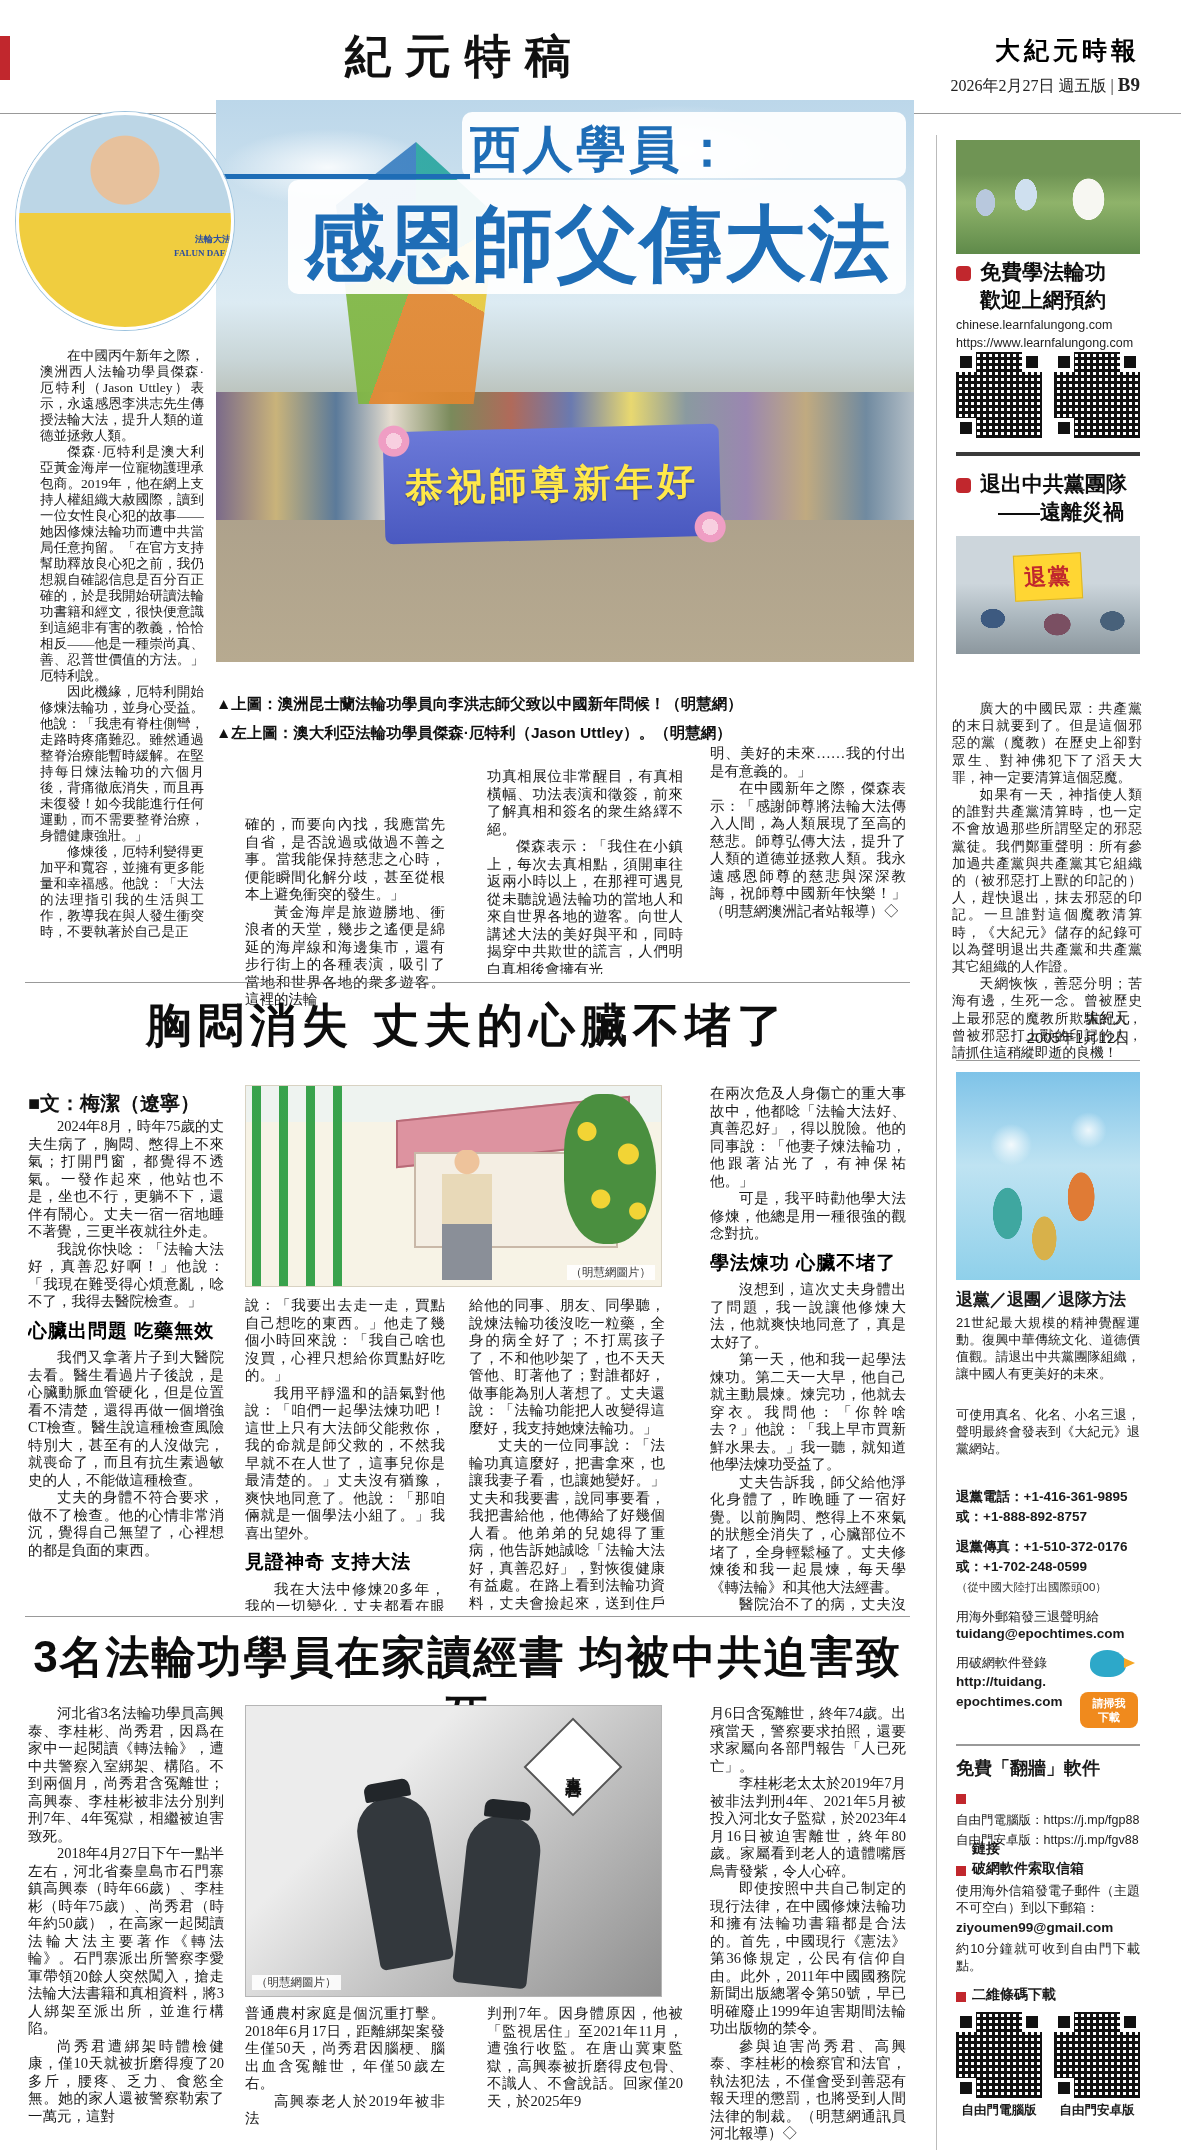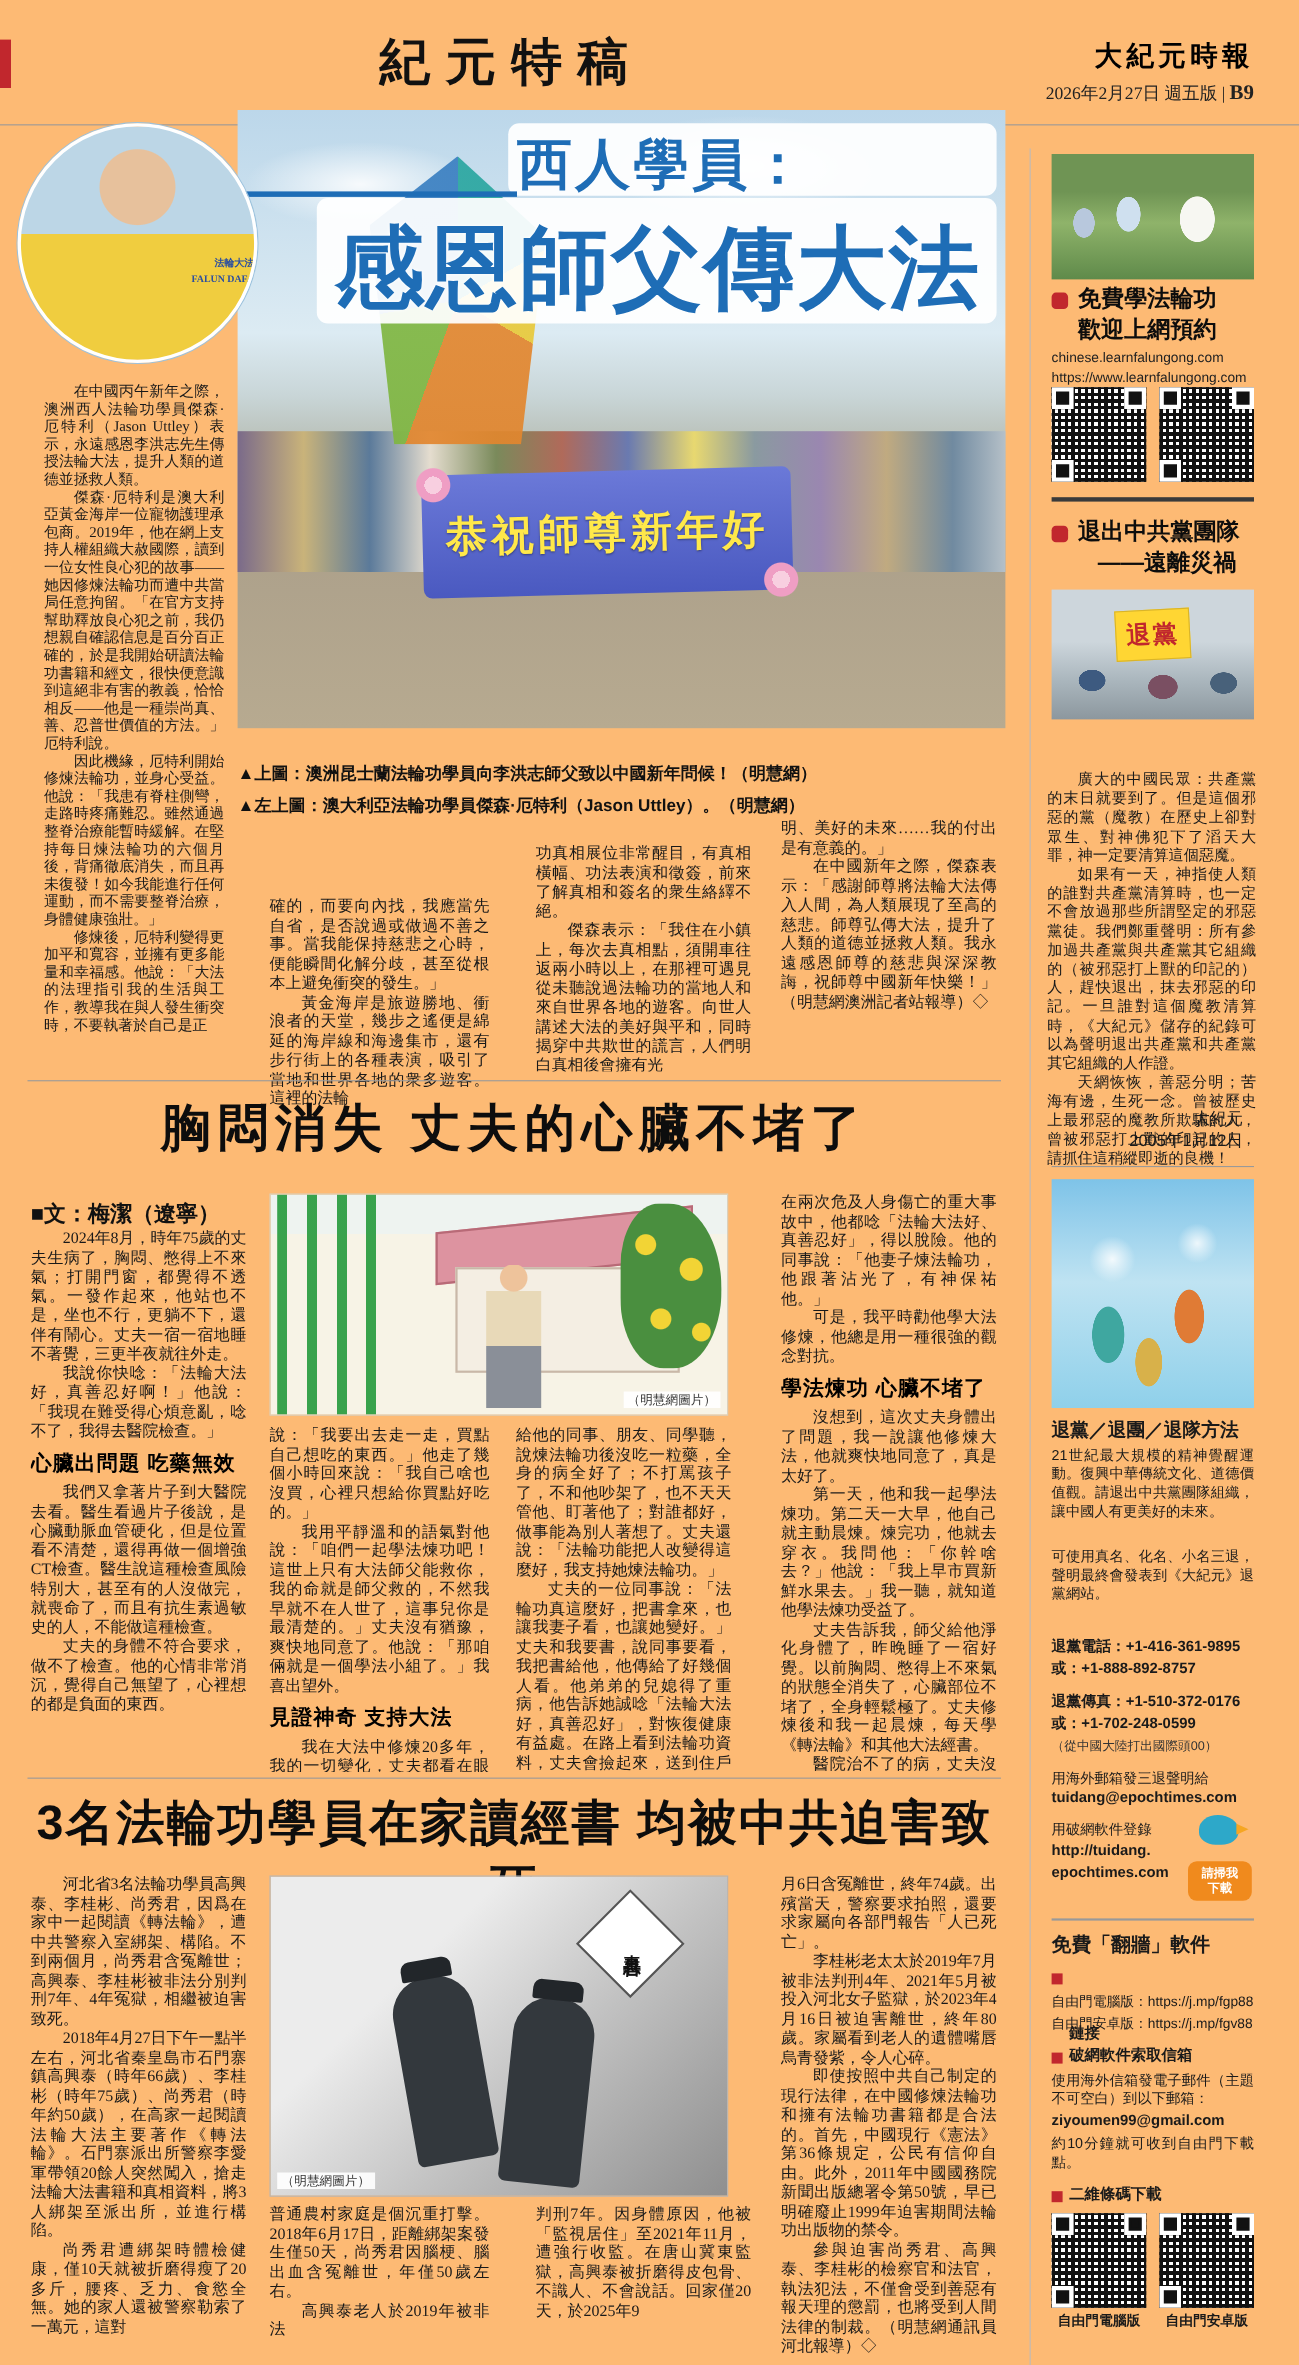--- a/index.html
+++ b/index.html
@@ -1,16 +1,16 @@
 <!DOCTYPE html>
 <html><head>
 <meta charset="utf-8">
 <style>
   html,body{margin:0;padding:0;background:#e8e8e8;}
-  #page{position:relative;width:1181px;height:2150px;background:#fdba74;overflow:hidden;
+  #page{position:relative;width:1181px;height:2150px;background:#ffffff;overflow:hidden;
         font-family:"Liberation Serif",serif;color:#1a1a1a;}
   .abs{position:absolute;}
   
   .red-mark{left:0;top:36px;width:10px;height:44px;background:#c1272d;}
   .section-title{left:165px;top:26px;width:600px;text-align:center;
     font-family:"Liberation Sans",sans-serif;font-weight:bold;font-size:46px;letter-spacing:14px;color:#111;}
   .header-line{left:0;top:113px;width:1181px;height:1px;background:#999;}
   .url-chip{left:400px;top:104px;padding:0 12px;background:#fff;font-size:13px;color:#555;
     font-family:"Liberation Serif",serif;}
   .brand{left:920px;top:34px;width:220px;text-align:right;font-weight:bold;font-size:25px;

